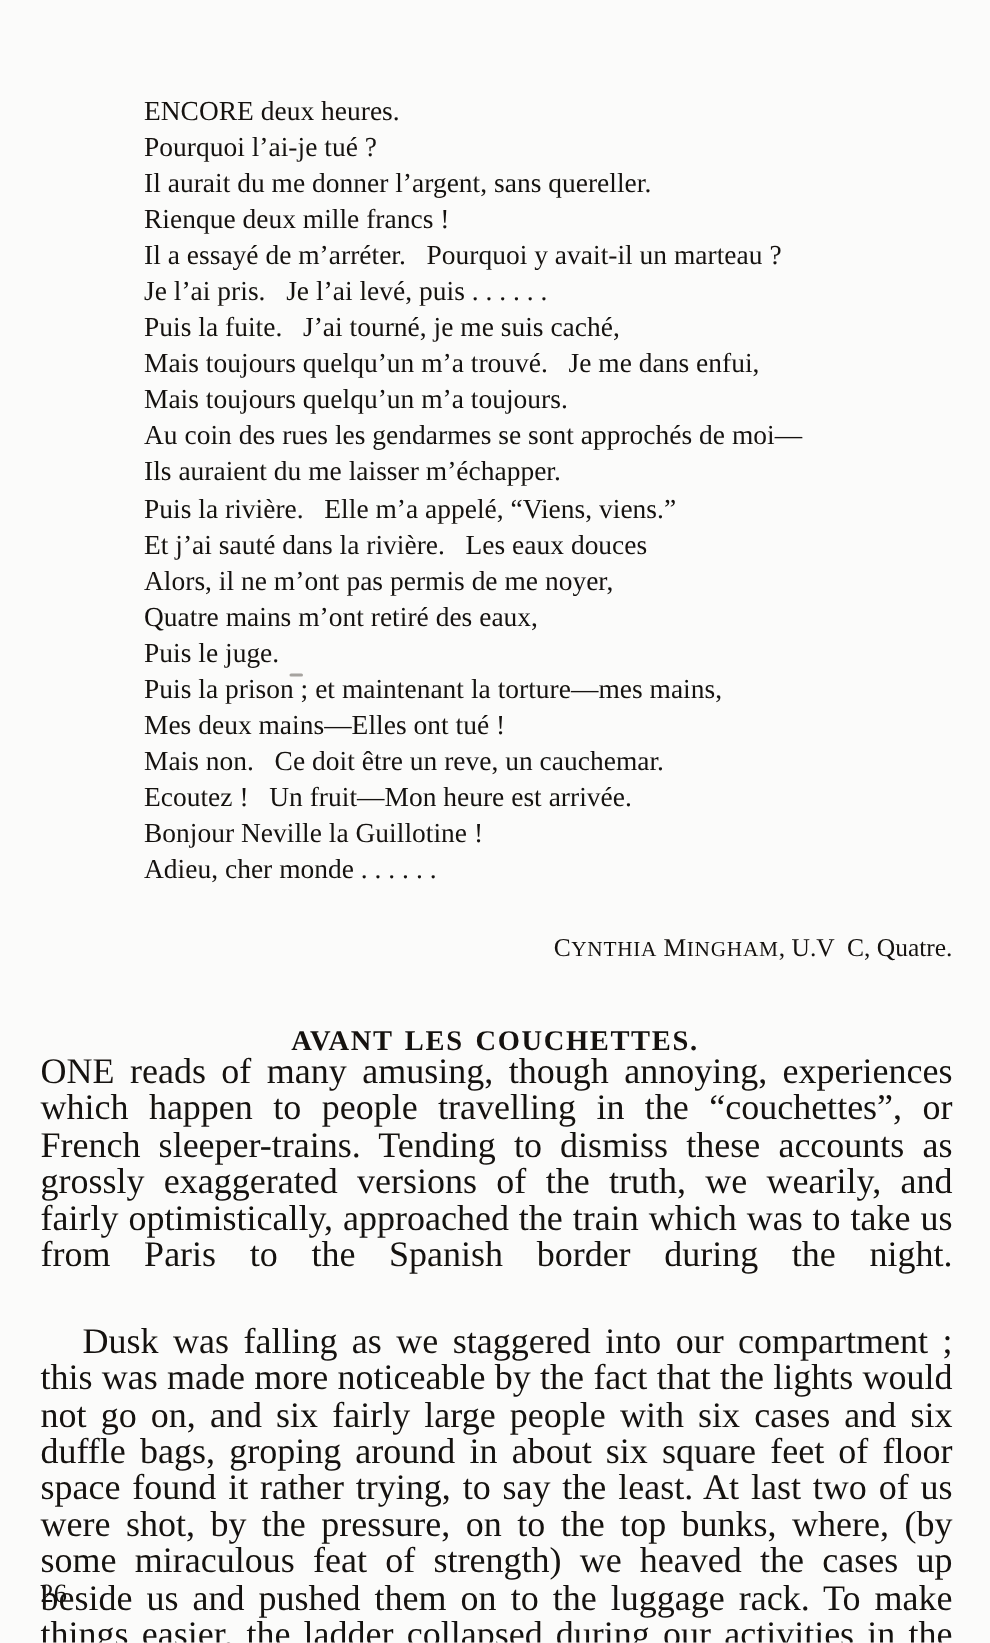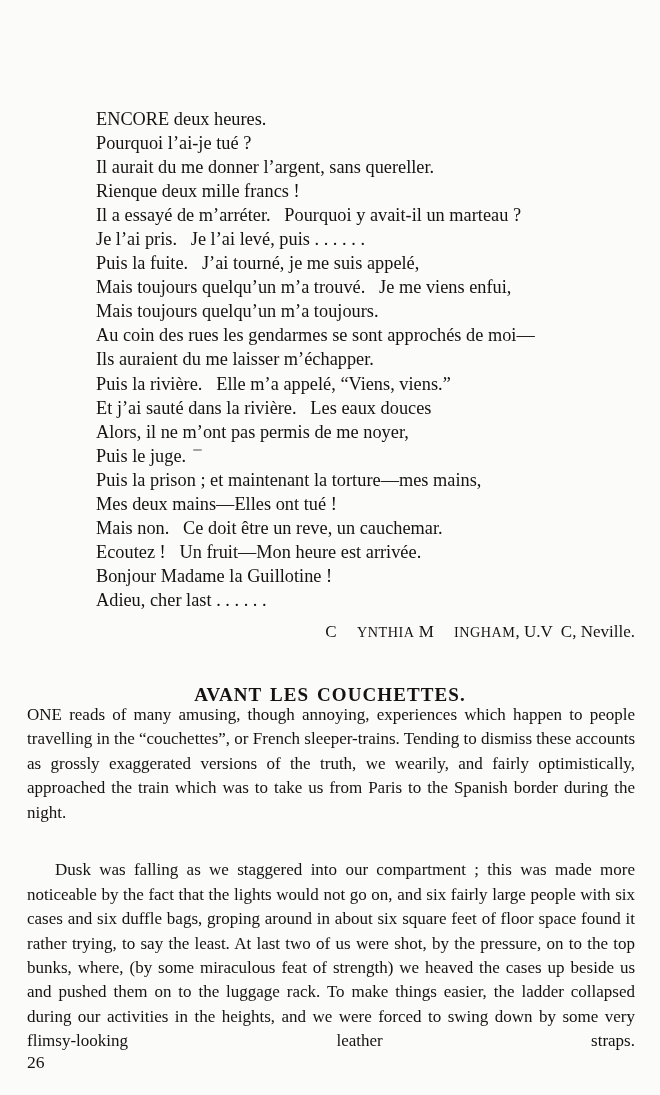--- a/index.html
+++ b/index.html
@@ -33,42 +33,40 @@
     font-weight: bold;
     letter-spacing: 1.55px;
     word-spacing: 3px;
   }
 
   .poem {
     position: absolute;
     left: 96px;
     top: 62px;
     width: 545px;
-    margin-top: 45px;
   }
   .poem-line {
     font-size: 18.3px;
     line-height: 24.05px;
     white-space: pre;
     letter-spacing: 0.02px;
   }
 
   .attribution {
     position: absolute;
     left: 0;
     right: 25px;
     top: 622px;
     text-align: right;
     font-size: 17px;
     white-space: pre;
   }
   .sc {
     font-size: 14.2px;
     letter-spacing: 0.5px;
-    margin-left: 20px;
   }
   .sc-cap {
     font-size: 17px;
     letter-spacing: 0.3px;
   }
 
   
   .prose-title {
     position: absolute;
     left: 0;
@@ -82,21 +80,21 @@
   }
 
   .prose {
     position: absolute;
     left: 27px;
     top: 703px;
     width: 608px;
   }
   .prose p {
     margin: 0;
-    font-size: 17px;
+    font-size: 24px;
     line-height: 24.4px;
     text-align: justify;
     text-justify: inter-word;
     hyphens: none;
     font-family: Liberation Serif, serif;
   }
   .prose p.indented {
     text-indent: 28px;
     margin-top: 9px;
   }
@@ -133,40 +131,41 @@
 <div class="page">
 
 
   <div class="poem">
     <div class="poem-line">ENCORE deux heures.</div>
     <div class="poem-line">Pourquoi l’ai-je tué ?</div>
     <div class="poem-line">Il aurait du me donner l’argent, sans quereller.</div>
     <div class="poem-line">Rienque deux mille francs !</div>
     <div class="poem-line">Il a essayé de m’arréter.   Pourquoi y avait-il un marteau ?</div>
     <div class="poem-line">Je l’ai pris.   Je l’ai levé, puis . . . . . .</div>
-    <div class="poem-line">Puis la fuite.   J’ai tourné, je me suis appelé,</div>
-    <div class="poem-line">Mais toujours quelqu’un m’a trouvé.   Je me viens enfui,</div>
+    <div class="poem-line">Puis la fuite.   J’ai tourné, je me suis caché,</div>
+    <div class="poem-line">Mais toujours quelqu’un m’a trouvé.   Je me dans enfui,</div>
     <div class="poem-line">Mais toujours quelqu’un m’a toujours.</div>
     <div class="poem-line">Au coin des rues les gendarmes se sont approchés de moi—</div>
     <div class="poem-line">Ils auraient du me laisser m’échapper.</div>
     <div class="poem-line">Puis la rivière.   Elle m’a appelé, “Viens, viens.”</div>
     <div class="poem-line">Et j’ai sauté dans la rivière.   Les eaux douces</div>
     <div class="poem-line">Alors, il ne m’ont pas permis de me noyer,</div>
+    <div class="poem-line">Quatre mains m’ont retiré des eaux,</div>
     <div class="poem-line">Puis le juge.</div>
     <div class="poem-line">Puis la prison ; et maintenant la torture—mes mains,</div>
     <div class="poem-line">Mes deux mains—Elles ont tué !</div>
     <div class="poem-line">Mais non.   Ce doit être un reve, un cauchemar.</div>
     <div class="poem-line">Ecoutez !   Un fruit—Mon heure est arrivée.</div>
-    <div class="poem-line">Bonjour Madame la Guillotine !</div>
-    <div class="poem-line">Adieu, cher last . . . . . .</div>
+    <div class="poem-line">Bonjour Neville la Guillotine !</div>
+    <div class="poem-line">Adieu, cher monde . . . . . .</div>
   </div>
 
   <div class="scan-mark"></div>
 
-  <div class="attribution"><span class="sc-cap">C</span><span class="sc">YNTHIA</span> <span class="sc-cap">M</span><span class="sc">INGHAM</span><span>, U.V  C, Neville.</span></div>
+  <div class="attribution"><span class="sc-cap">C</span><span class="sc">YNTHIA</span> <span class="sc-cap">M</span><span class="sc">INGHAM</span><span>, U.V  C, Quatre.</span></div>
 
   <h2 class="prose-title">AVANT LES COUCHETTES.</h2>
 
   <div class="prose">
     <p>ONE reads of many amusing, though annoying, experiences which happen to people travelling in the “couchettes”, or French sleeper-trains.   Tending to dismiss these accounts as grossly exaggerated versions of the truth, we wearily, and fairly optimistically, approached the train which was to take us from Paris to the Spanish border during the night.</p>
     <p class="indented">Dusk was falling as we staggered into our compartment ;  this was made more noticeable by the fact that the lights would not go on, and six fairly large people with six cases and six duffle bags, groping around in about six square feet of floor space found it rather trying, to say the least.   At last two of us were shot, by the pressure, on to the top bunks, where, (by some miraculous feat of strength) we heaved the cases up beside us and pushed them on to the luggage rack.   To make things easier, the ladder collapsed during our activities in the heights, and we were forced to swing down by some very flimsy-looking leather straps.</p>
   </div>
 
   <div class="page-number">26</div>
 

